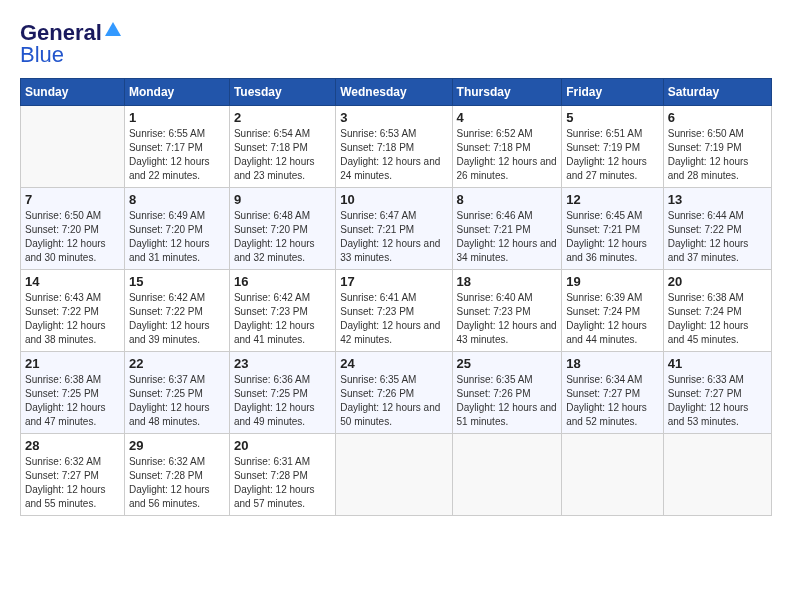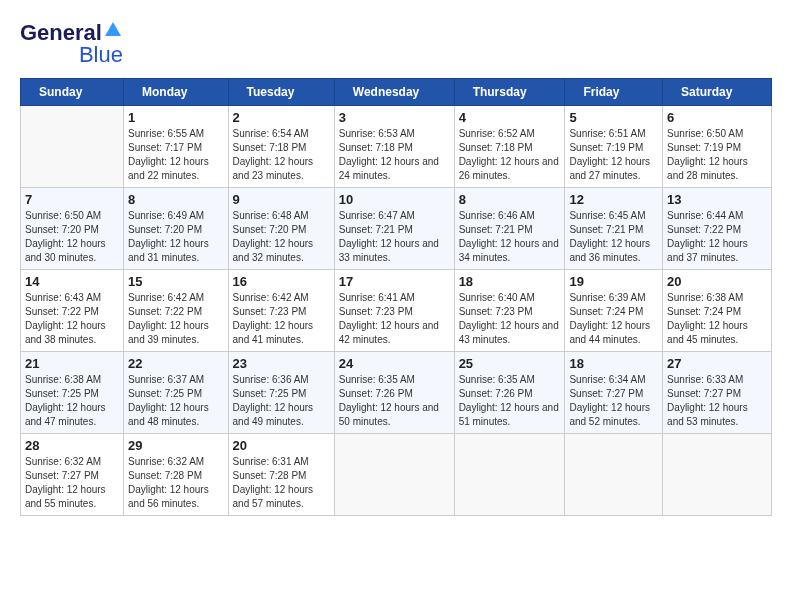--- a/index.html
+++ b/index.html
@@ -12,21 +12,21 @@
     }
     .header {
       display: flex;
       justify-content: space-between;
       align-items: flex-start;
       margin-bottom: 10px;
     }
     .logo {
       display: flex;
       flex-direction: column;
-      align-items: flex-end;
+      align-items: flex-start;
     }
     .logo-text {
       display: flex;
       align-items: center;
       font-size: 22px;
       font-weight: bold;
       color: #1a1a5e;
     }
     .logo-general { color: #1a1a5e; }
     .title-block { text-align: right; }
@@ -40,21 +40,21 @@
       color: #333;
     }
     table {
       width: 100%;
       border-collapse: collapse;
       font-size: 11px;
     }
     th {
       background-color: #2255aa;
       color: #fff;
-      padding: 6px 18px;
+      padding: 6px 4px;
       text-align: left;
       font-size: 12px;
       border: 1px solid #1a4488;
     }
     td {
       border: 1px solid #ccc;
       vertical-align: top;
       padding: 4px;
       min-height: 75px;
       background: #fff;
@@ -214,21 +214,21 @@
         </td>
         <td>
           <div class="day-num">25</div>
           <div class="day-info">Sunrise: 6:35 AM<br>Sunset: 7:26 PM<br>Daylight: 12 hours and 51 minutes.</div>
         </td>
         <td>
           <div class="day-num">18</div>
           <div class="day-info">Sunrise: 6:34 AM<br>Sunset: 7:27 PM<br>Daylight: 12 hours and 52 minutes.</div>
         </td>
         <td>
-          <div class="day-num">27</div>
+          <div class="day-num">41</div>
           <div class="day-info">Sunrise: 6:33 AM<br>Sunset: 7:27 PM<br>Daylight: 12 hours and 53 minutes.</div>
         </td>
       </tr>
       <tr>
         <td>
           <div class="day-num">28</div>
           <div class="day-info">Sunrise: 6:32 AM<br>Sunset: 7:27 PM<br>Daylight: 12 hours and 55 minutes.</div>
         </td>
         <td>
           <div class="day-num">29</div>

